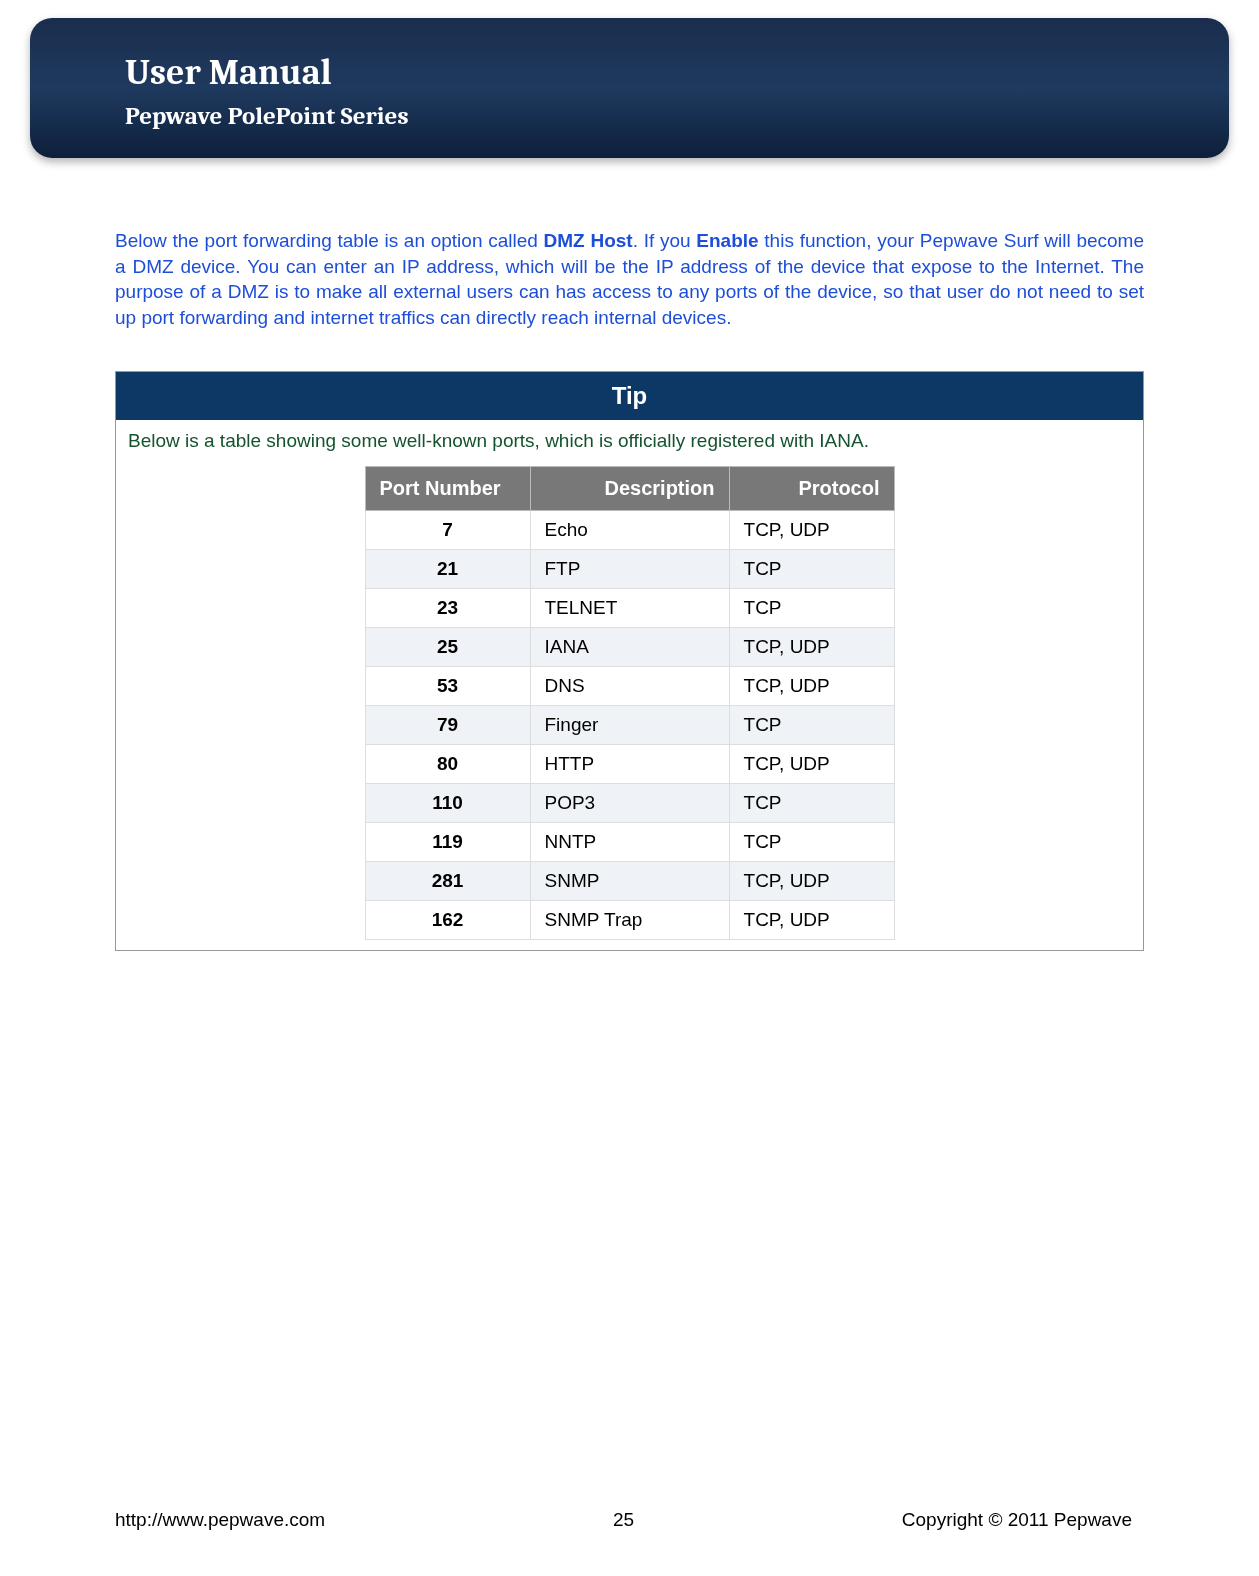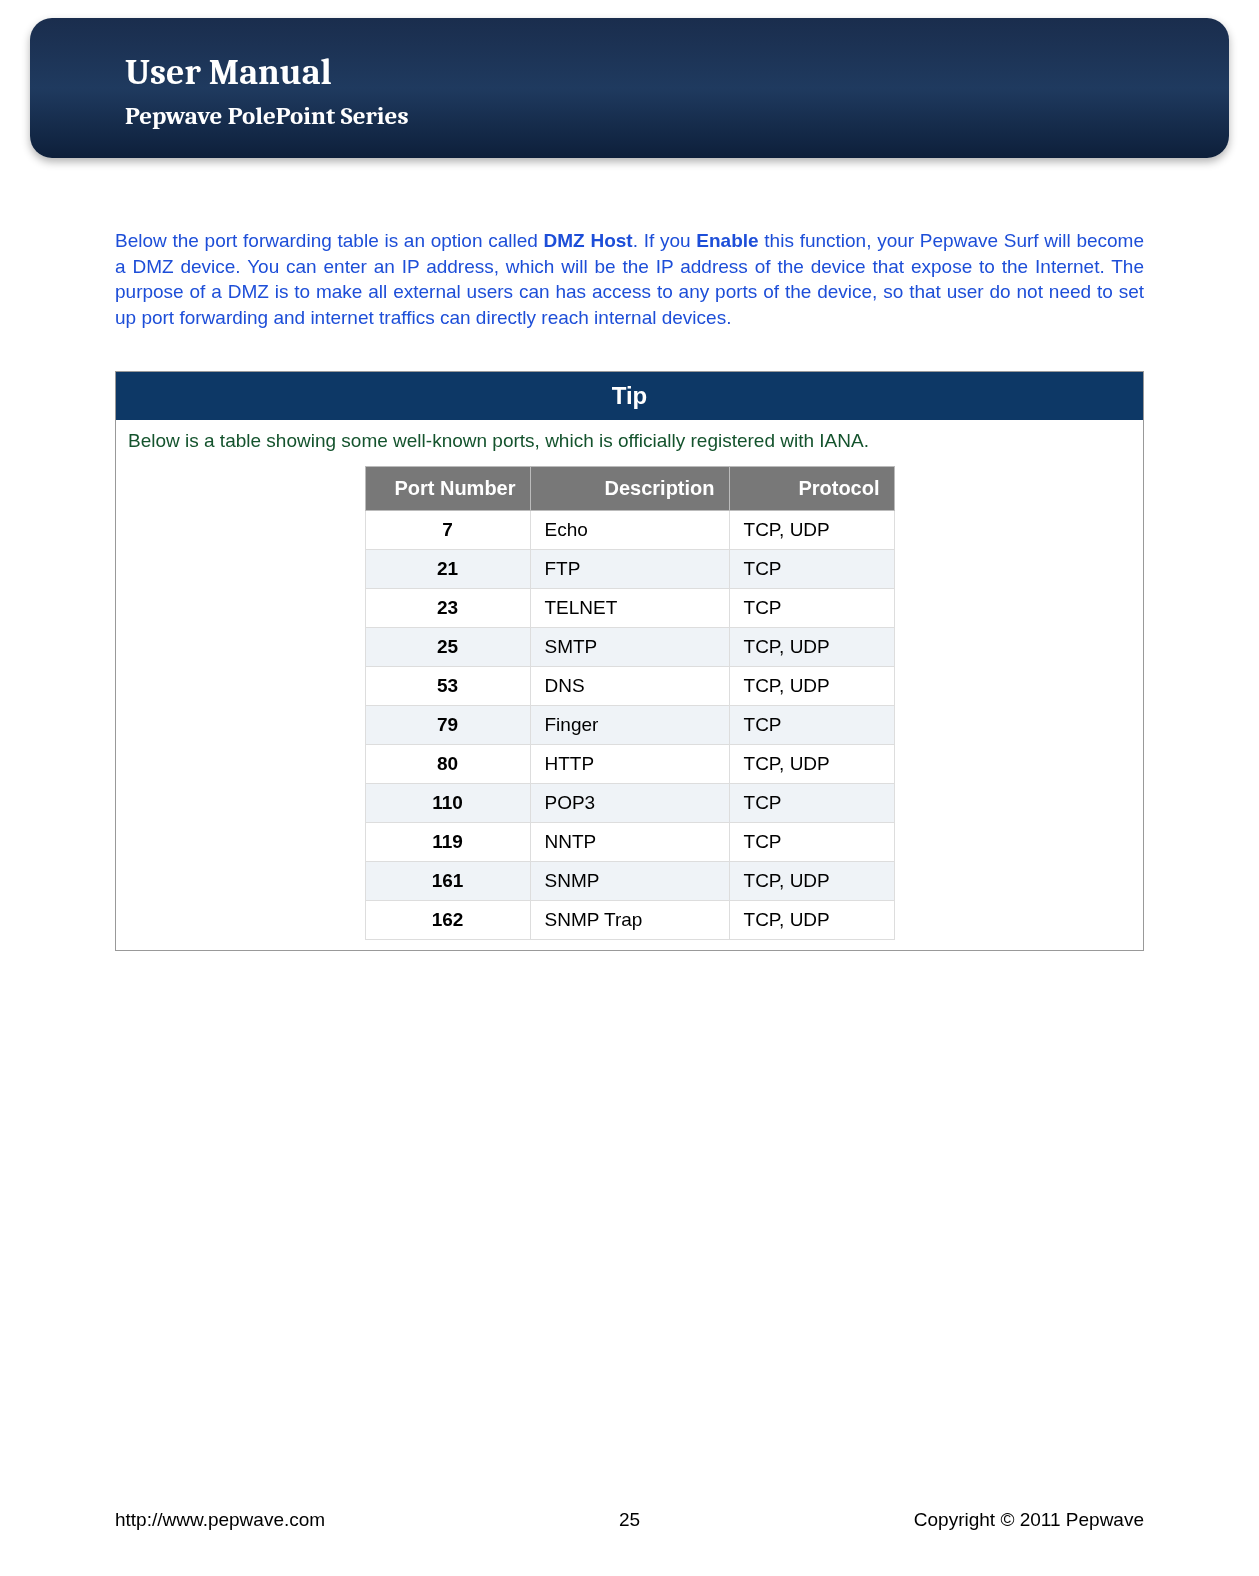--- a/index.html
+++ b/index.html
@@ -71,41 +71,41 @@
     .ports-table th {
       background: #787878;
       color: #fff;
       font-size: 20px;
       font-weight: bold;
       padding: 10px 14px;
       text-align: right;
       border: 1px solid #bbb;
     }
     .ports-table th:first-child {
-      text-align: right;
+      text-align: left;
       width: 165px;
     }
     .ports-table td {
       font-size: 19px;
       padding: 8px 14px;
       border: 1px solid #ddd;
       color: #000;
     }
     .ports-table td:first-child {
       text-align: center;
       font-weight: bold;
     }
     .ports-table tr.alt td {
       background: #eff3f7;
     }
     .footer {
       position: absolute;
       bottom: 45px;
       left: 0;
-      right: 0;
+      right: 12px;
       padding: 0 115px;
       display: flex;
       justify-content: space-between;
       font-size: 19px;
       color: #000;
     }
     .footer-center {
       position: absolute;
       left: 50%;
       transform: translateX(-50%);
@@ -146,21 +146,21 @@
           <td>FTP</td>
           <td>TCP</td>
         </tr>
         <tr>
           <td>23</td>
           <td>TELNET</td>
           <td>TCP</td>
         </tr>
         <tr class="alt">
           <td>25</td>
-          <td>SMTP</td>
+          <td>IANA</td>
           <td>TCP, UDP</td>
         </tr>
         <tr>
           <td>53</td>
           <td>DNS</td>
           <td>TCP, UDP</td>
         </tr>
         <tr class="alt">
           <td>79</td>
           <td>Finger</td>
@@ -175,21 +175,21 @@
           <td>110</td>
           <td>POP3</td>
           <td>TCP</td>
         </tr>
         <tr>
           <td>119</td>
           <td>NNTP</td>
           <td>TCP</td>
         </tr>
         <tr class="alt">
-          <td>161</td>
+          <td>281</td>
           <td>SNMP</td>
           <td>TCP, UDP</td>
         </tr>
         <tr>
           <td>162</td>
           <td>SNMP Trap</td>
           <td>TCP, UDP</td>
         </tr>
       </tbody>
     </table>

